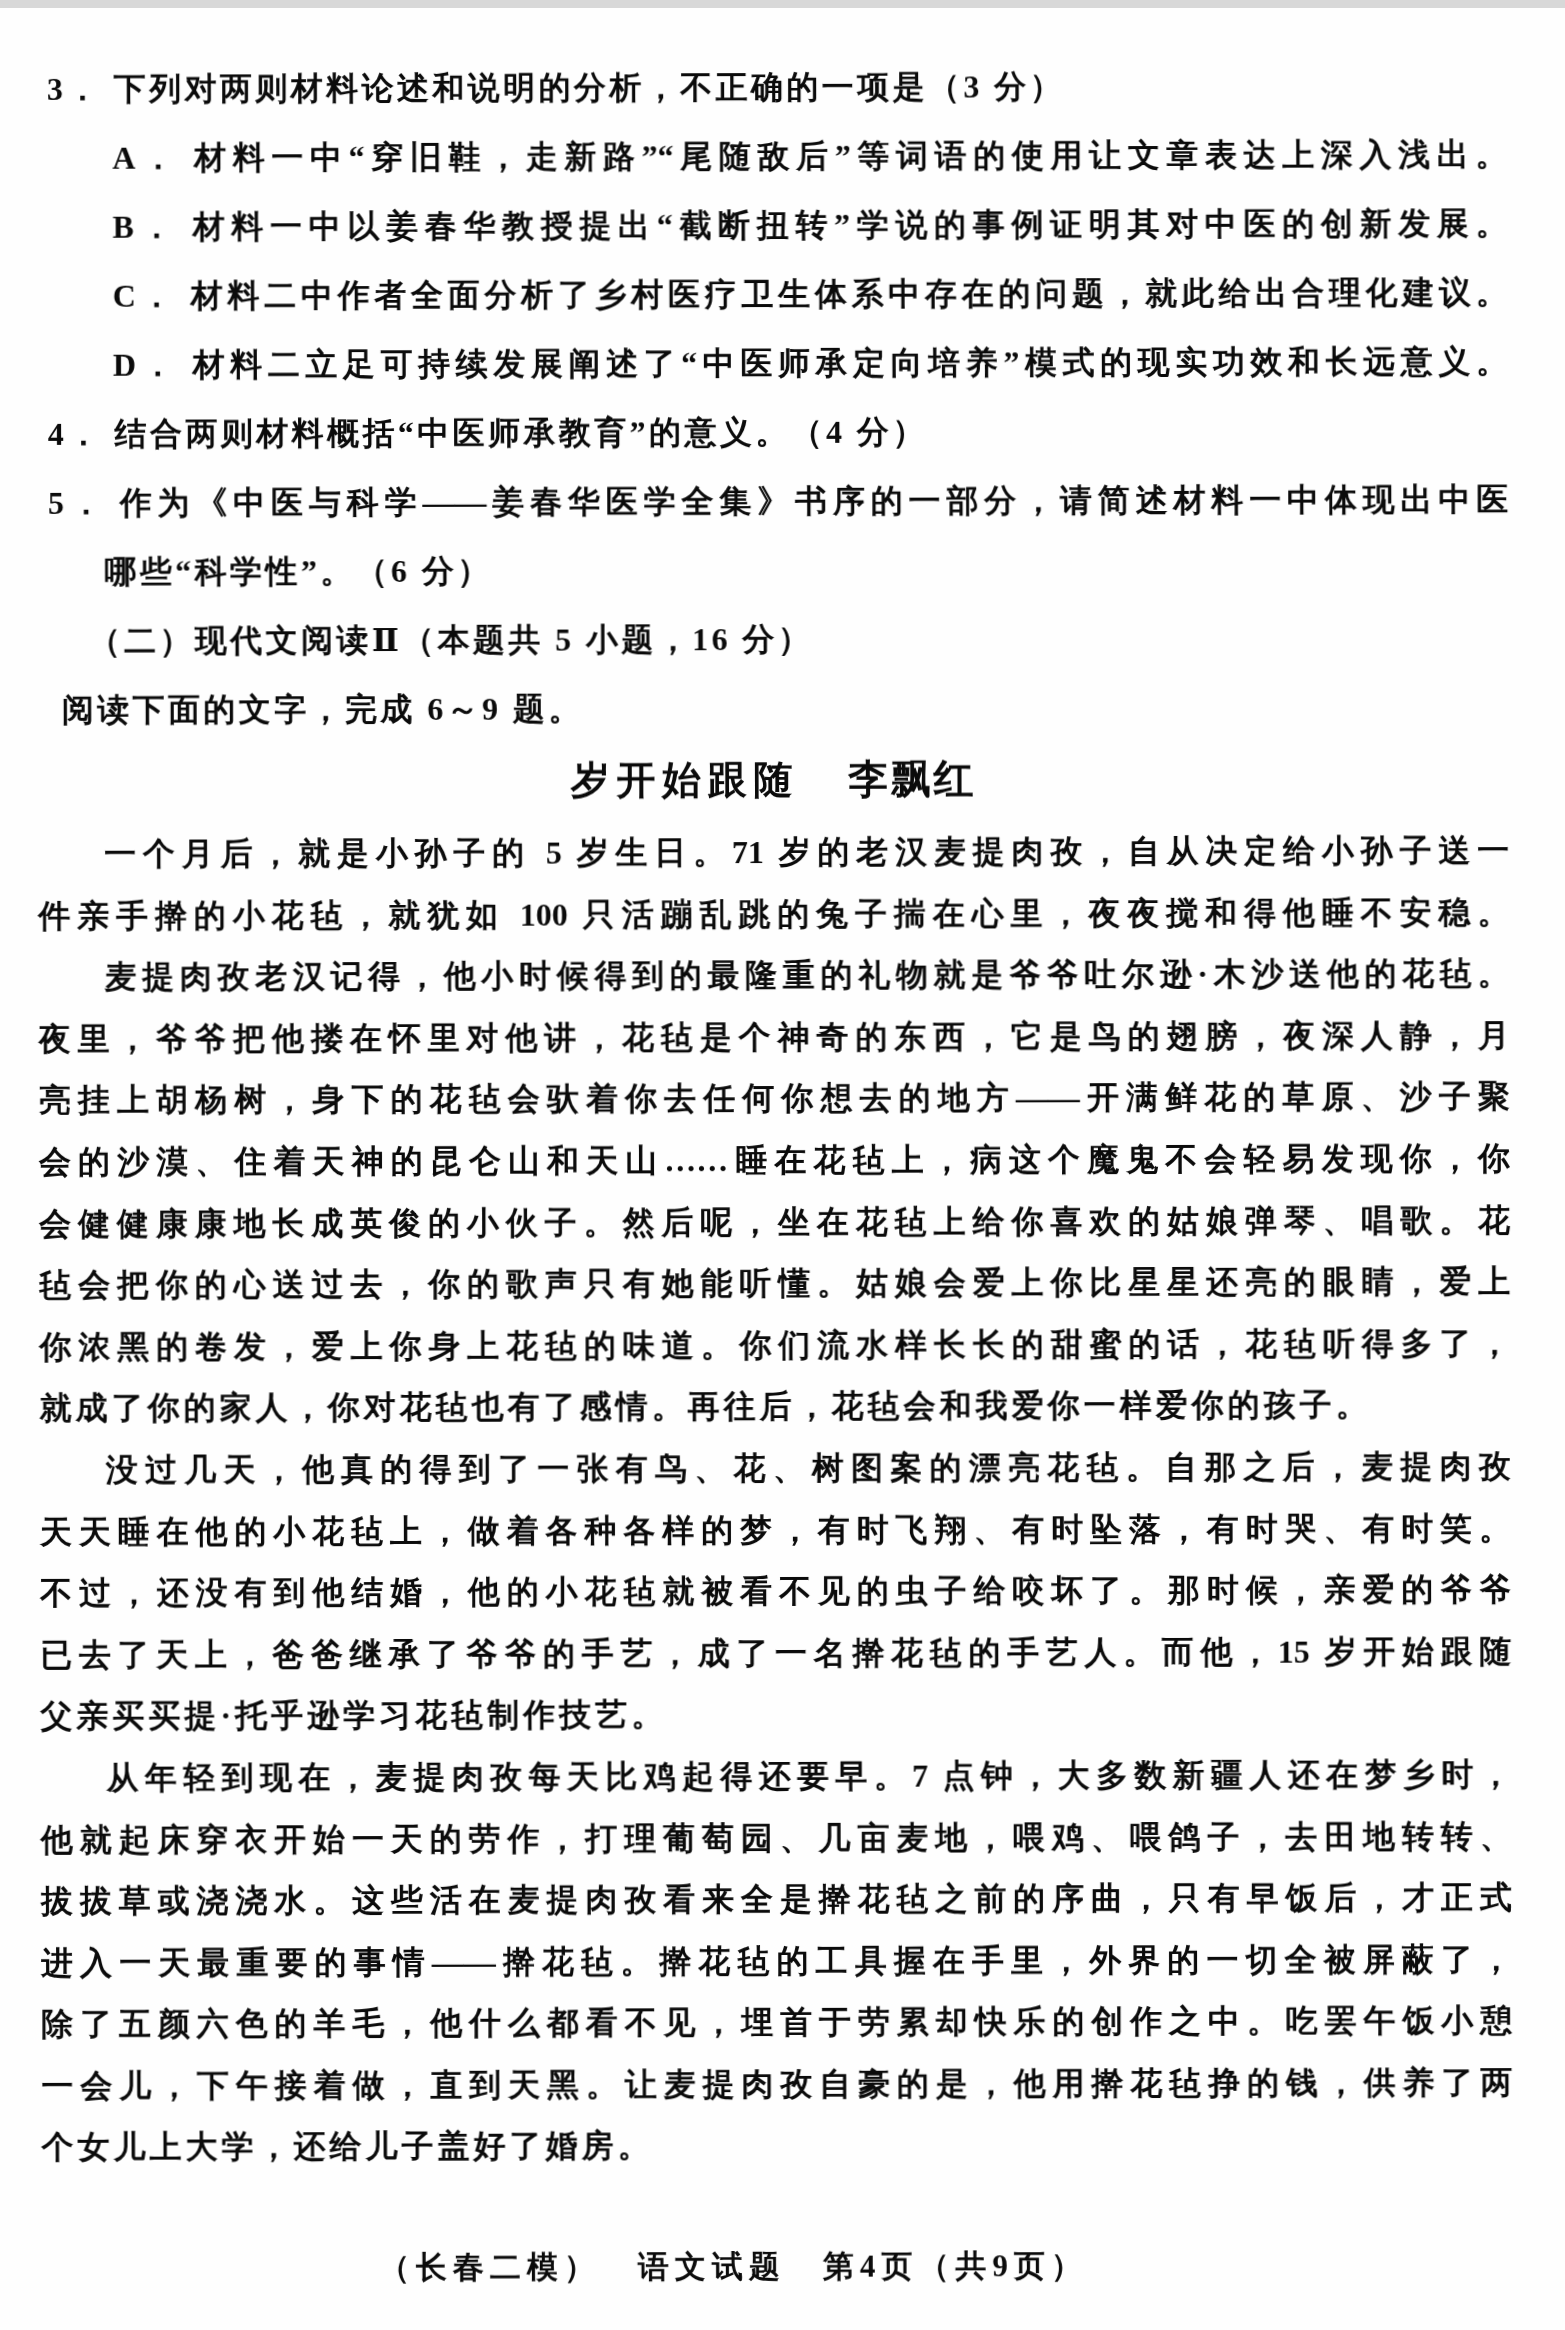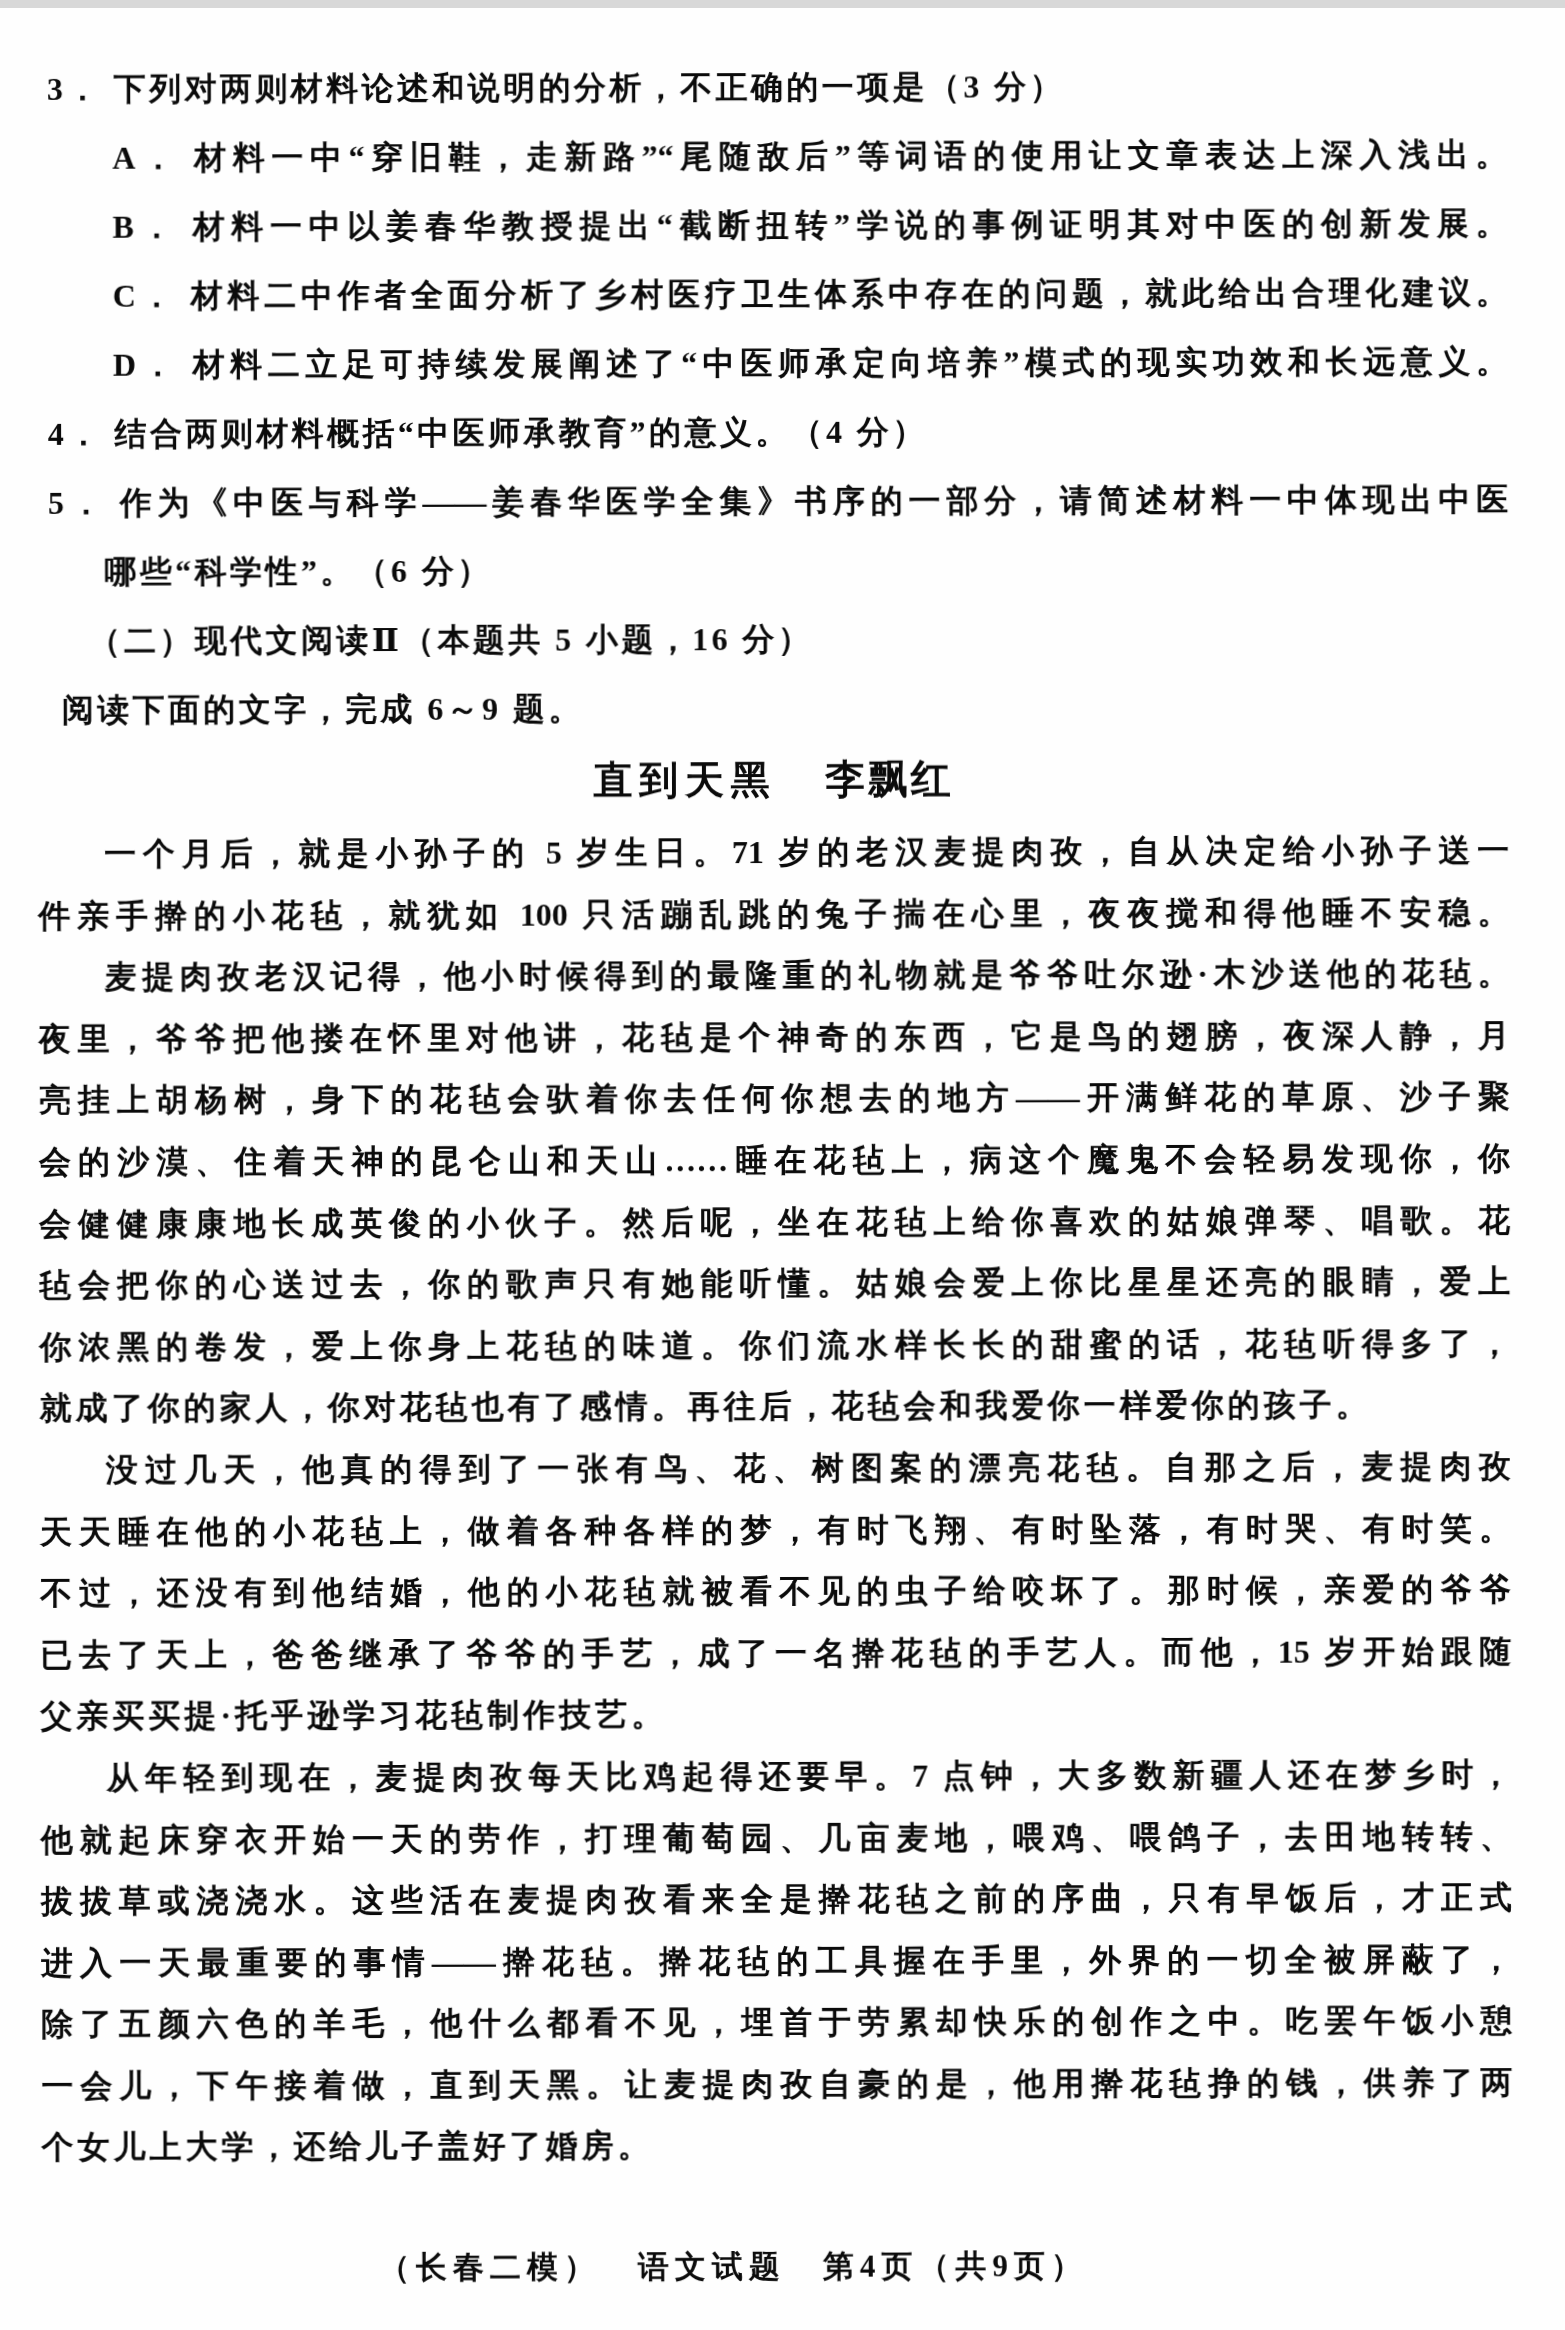--- a/index.html
+++ b/index.html
@@ -77,21 +77,21 @@
 
     <div class="ln q-ln num-item just"><span class="no">5．</span><span>作为《中医与科学——姜春华医学全集》书序的一部分，请简述材料一中体现出中医</span></div>
 
     <div class="ln q-ln hang2 lsp">哪些“科学性”。（6 分）</div>
 
     <div class="ln q-ln sec-head">（二）现代文阅读Ⅱ（本题共 5 小题，16 分）</div>
 
     <div class="ln q-ln instr">阅读下面的文字，完成 6～9 题。</div>
 
     <div class="title-row">
-      <span class="art-title">直到天黑</span>
+      <span class="art-title">岁开始跟随</span>
       <span class="art-author">李飘红</span>
     </div>
 
     <div class="ln b-ln just indent">一个月后，就是小孙子的 5 岁生日。71 岁的老汉麦提肉孜，自从决定给小孙子送一</div>
     <div class="ln b-ln just">件亲手擀的小花毡，就犹如 100 只活蹦乱跳的兔子揣在心里，夜夜搅和得他睡不安稳。</div>
 
     <div class="ln b-ln just indent">麦提肉孜老汉记得，他小时候得到的最隆重的礼物就是爷爷吐尔逊·木沙送他的花毡。</div>
     <div class="ln b-ln just">夜里，爷爷把他搂在怀里对他讲，花毡是个神奇的东西，它是鸟的翅膀，夜深人静，月</div>
     <div class="ln b-ln just">亮挂上胡杨树，身下的花毡会驮着你去任何你想去的地方——开满鲜花的草原、沙子聚</div>
     <div class="ln b-ln just">会的沙漠、住着天神的昆仑山和天山……睡在花毡上，病这个魔鬼不会轻易发现你，你</div>

